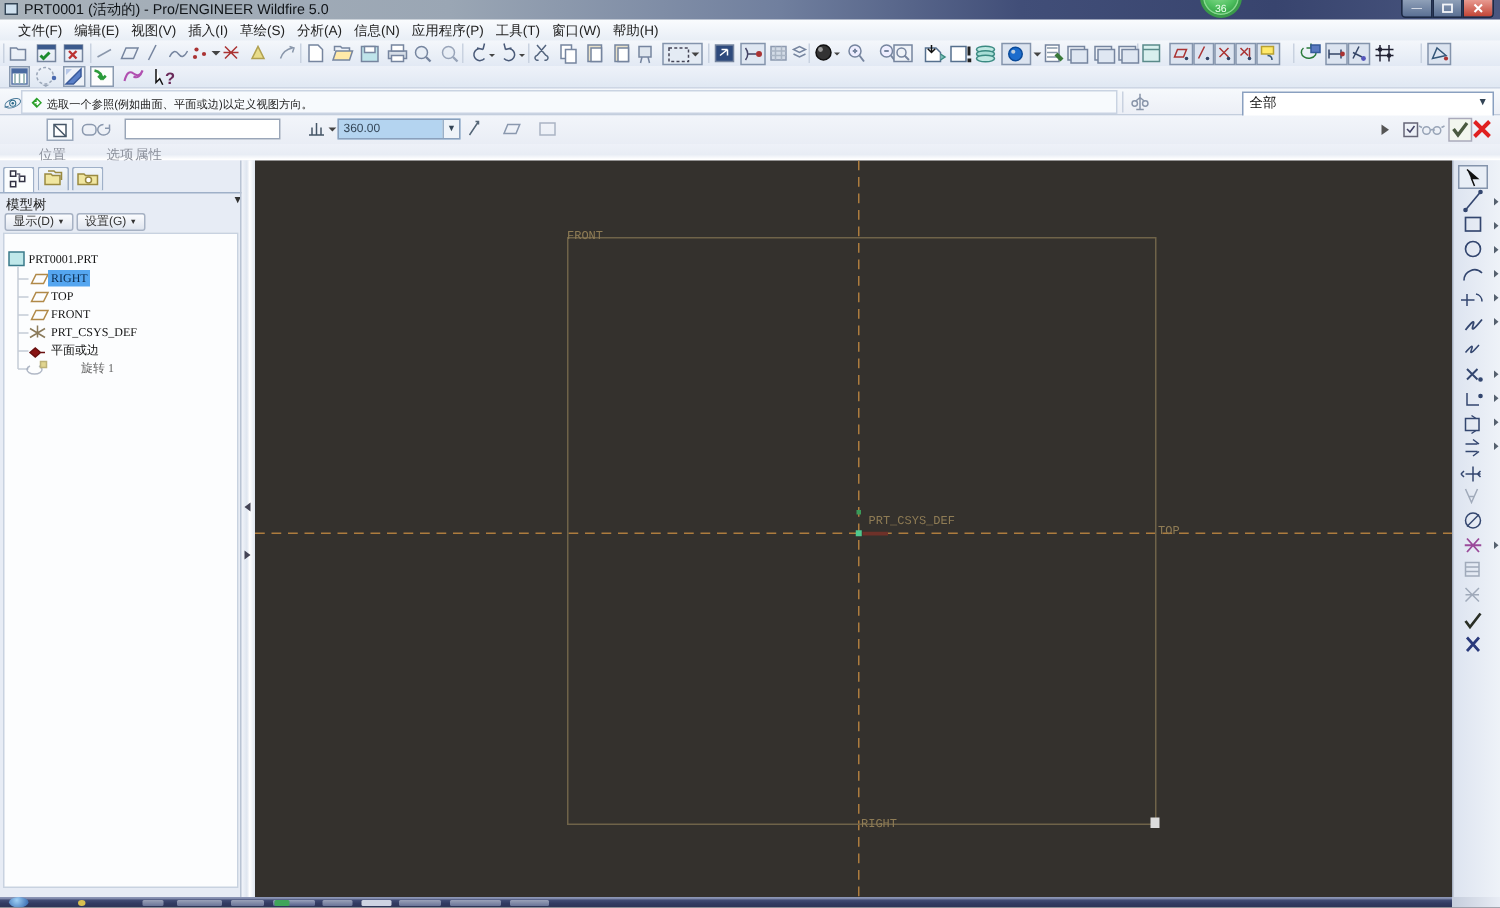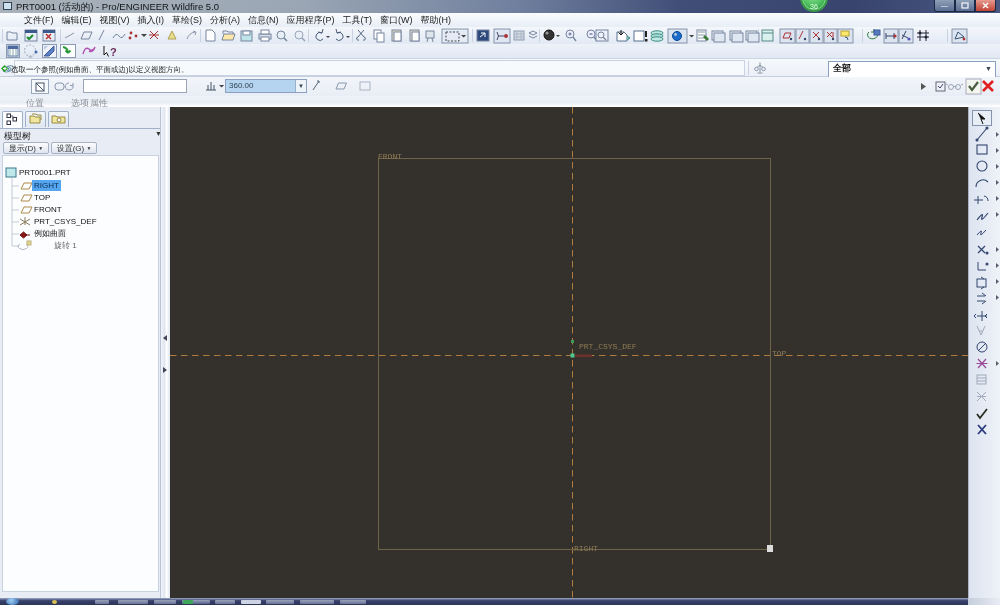--- a/index.html
+++ b/index.html
@@ -22,43 +22,43 @@
 #menubar{position:absolute;left:0;top:13px;width:1000px;height:14px;background:linear-gradient(#fafcfe,#e8eef6);
  font-size:9px;color:#222;line-height:14px;}
 #menubar span{margin:0 4px;}
 
 #tb1{position:absolute;left:0;top:27px;width:1000px;height:17px;background:linear-gradient(#f4f7fb,#e2e9f4);}
 #tb2{position:absolute;left:0;top:44px;width:1000px;height:14px;background:linear-gradient(#eef2f9,#e0e8f3);}
 
 #msgbar{position:absolute;left:0;top:58px;width:1000px;height:19px;background:linear-gradient(#f6f9fc,#eceff6);
  border-top:1px solid #cdd6e4;border-bottom:1px solid #c4cedd;font-size:9px;color:#222;}
 #msgbar .gyro{position:absolute;left:1px;top:2px;}
-#msgtext{position:absolute;left:0;top:5px;font-size:7.5px;z-index:2;text-align:right;}
-#combo-all{position:absolute;left:828px;top:2px;width:168px;height:30px;background:#fff;border:1px solid #8aa0c0;font-size:9px;line-height:12px;padding-left:4px;color:#111;font-weight:bold;}
+#msgtext{position:absolute;left:20px;top:5px;font-size:7.5px;z-index:2;text-align:right;}
+#combo-all{position:absolute;left:828px;top:2px;width:168px;height:30px;background:#fff;border:1px solid #8aa0c0;font-size:9px;line-height:12px;padding-left:4px;color:#111;}
 #combo-all .arr{position:absolute;right:1px;top:1px;width:11px;height:10px;font-size:7px;text-align:center;color:#345;}
 
 #dash{position:absolute;left:0;top:77px;width:1000px;height:19px;background:linear-gradient(#f2f5fa,#e9edf5);}
 #dash .box{position:absolute;top:2px;height:14px;border:1px solid #9aa6b8;background:#fff;}
 #dashtabs{position:absolute;left:0;top:96px;width:1000px;height:11px;background:linear-gradient(#eef1f8,#e8edf5 70%,#fdfdfe);border-bottom:1px solid #fff;font-size:9px;color:#8b909b;}
 #dashtabs span{position:absolute;top:1px;}
 
 #main{position:absolute;left:0;top:107px;width:1000px;height:491px;}
 #lpanel{position:absolute;left:0;top:0;width:170px;height:491px;background:#e7ecf5;}
 #canvas{position:absolute;left:170px;top:0;width:798px;height:491px;background:#34312d;}
 #rtb{position:absolute;left:968px;top:0;width:32px;height:491px;background:linear-gradient(to right,#dde4f0,#eef2f8);border-left:1px solid #a8b2c2;}
 
 .ltab{position:absolute;top:4px;width:21px;height:16px;border:1px solid #9fb0c8;border-bottom:none;border-radius:2px 2px 0 0;background:linear-gradient(#f2f6fa,#dfe7f2);}
 #ltab1{left:2px;background:#fbfdfe;height:17px;z-index:2;}
 #ltabline{position:absolute;left:0;top:21px;width:170px;height:1px;background:#9fb0c8;}
 #mtreehdr{position:absolute;left:4px;top:23px;font-size:9px;color:#222;}
 #mtreearr{position:absolute;left:155px;top:23px;font-size:7px;color:#333;}
 .lbtn{position:absolute;top:35px;height:12px;border:1px solid #a7b2c4;border-radius:2px;background:linear-gradient(#fbfcfe,#dfe5ef);font-size:8px;color:#333;line-height:10px;text-align:center;}
 #tree{position:absolute;left:2px;top:48px;width:157px;height:437px;background:#fcfdfe;border:1px solid #c8d2e0;font-size:8px;color:#111;}
 #lscroll{position:absolute;left:160px;top:0px;width:10px;height:491px;background:linear-gradient(to right,#f2f5fa,#dfe6f0 40%,#fff 60%,#dfe6f0);border-left:1px solid #b9c4d4;}
-.titem{position:absolute;left:0;height:11px;line-height:11px;white-space:nowrap;letter-spacing:0px;}
+.titem{position:absolute;left:0;height:11px;line-height:11px;white-space:nowrap;letter-spacing:0px;font-family:Liberation Serif, serif;}
 
 #taskbar{position:absolute;left:0;top:598px;width:1000px;height:7px;background:linear-gradient(#8a94b4 0%,#8a94b4 12%,#414b74 30%,#323b62 60%,#2c3457 100%);}
 .tkb{position:absolute;top:1.5px;height:4.5px;background:linear-gradient(#9aa1b8,#6a7497);border-radius:1px;}
 </style></head>
 <body>
 <div id="app">
   <div id="titlebar">
     <div class="ticon"></div>
     <span class="ttext">PRT0001 (活动的) - Pro/ENGINEER Wildfire 5.0</span>
     <div id="orb">
@@ -71,21 +71,21 @@
         <svg width="18" height="11" style="display:block;margin:0 auto">
           <rect x="6" y="3" width="6" height="5" fill="none" stroke="#f4f6fa" stroke-width="1.2"></rect>
         </svg>
       </div>
     <div class="winbtn" id="btncls">
         <svg width="19" height="11" style="display:block;margin:0 auto">
           <path d="M7 3 l5 5 M12 3 l-5 5" stroke="#fff" stroke-width="1.4"></path>
         </svg>
       </div>
   </div>
-  <div id="menubar" style="padding-left:20px">
+  <div id="menubar" style="padding-left:8px">
     <span>文件(F)</span><span>编辑(E)</span><span>视图(V)</span><span>插入(I)</span><span>草绘(S)</span><span>分析(A)</span><span>信息(N)</span><span>应用程序(P)</span><span>工具(T)</span><span>窗口(W)</span><span>帮助(H)</span>
   </div>
   <div id="tb1"><svg width="1000" height="17">
     <g stroke="#76859f" fill="none" stroke-width="1">
 
       <g stroke="#c9d2e0">
             <path d="M2.5 2 v13 M60.5 2 v13 M200.5 2 v13 M308.5 2 v13 M352.5 2 v13 M472.5 2 v13 M539.5 2 v13 M758.5 2 v13 M862.5 2 v13 M947.5 2 v13"></path>
           </g>
 
       <path d="M7 5 h4 l1 1 h5 v7 h-10 z"></path>
@@ -448,21 +448,21 @@
           <g opacity="0.75">
               <path d="M17 88 a5 3 0 1 0 6 0" stroke="#98a2b4" fill="none"></path>
               <rect x="24" y="85" width="4" height="4" fill="#d8c86a" stroke="#a89a4a"></rect>
             </g>
         </svg>
         <span class="titem" style="left:16px;top:11px;">PRT0001.PRT</span>
         <span class="titem" style="left:29px;top:24px;background:#55a6f0;color:#0b2b4e;padding:0 2px;">RIGHT</span>
         <span class="titem" style="left:31px;top:36px;">TOP</span>
         <span class="titem" style="left:31px;top:48px;">FRONT</span>
         <span class="titem" style="left:31px;top:60px;">PRT_CSYS_DEF</span>
-        <span class="titem" style="left:31px;top:72px;">例如曲面</span>
+        <span class="titem" style="left:31px;top:72px;">平面或边</span>
         <span class="titem" style="left:31px;top:84px;color:#666;margin-left:20px;">旋转 1</span>
       </div>
       <div id="lscroll"></div>
     </div>
     <div id="canvas">
       <svg width="798" height="491" style="position:absolute;left:0;top:0">
         <line x1="402.5" y1="0" x2="402.5" y2="491" stroke="#ad7c3e" stroke-width="1" stroke-dasharray="6.5,4.5"></line>
         <line x1="0" y1="248.5" x2="798" y2="248.5" stroke="#ad7c3e" stroke-width="1" stroke-dasharray="6.5,4.5"></line>
         <rect x="208.5" y="51.5" width="392" height="391" fill="none" stroke="#6f6349" stroke-width="1"></rect>
         <text x="208" y="52" font-size="8" fill="#8f7c55" font-family="Liberation Mono,monospace">FRONT</text>

